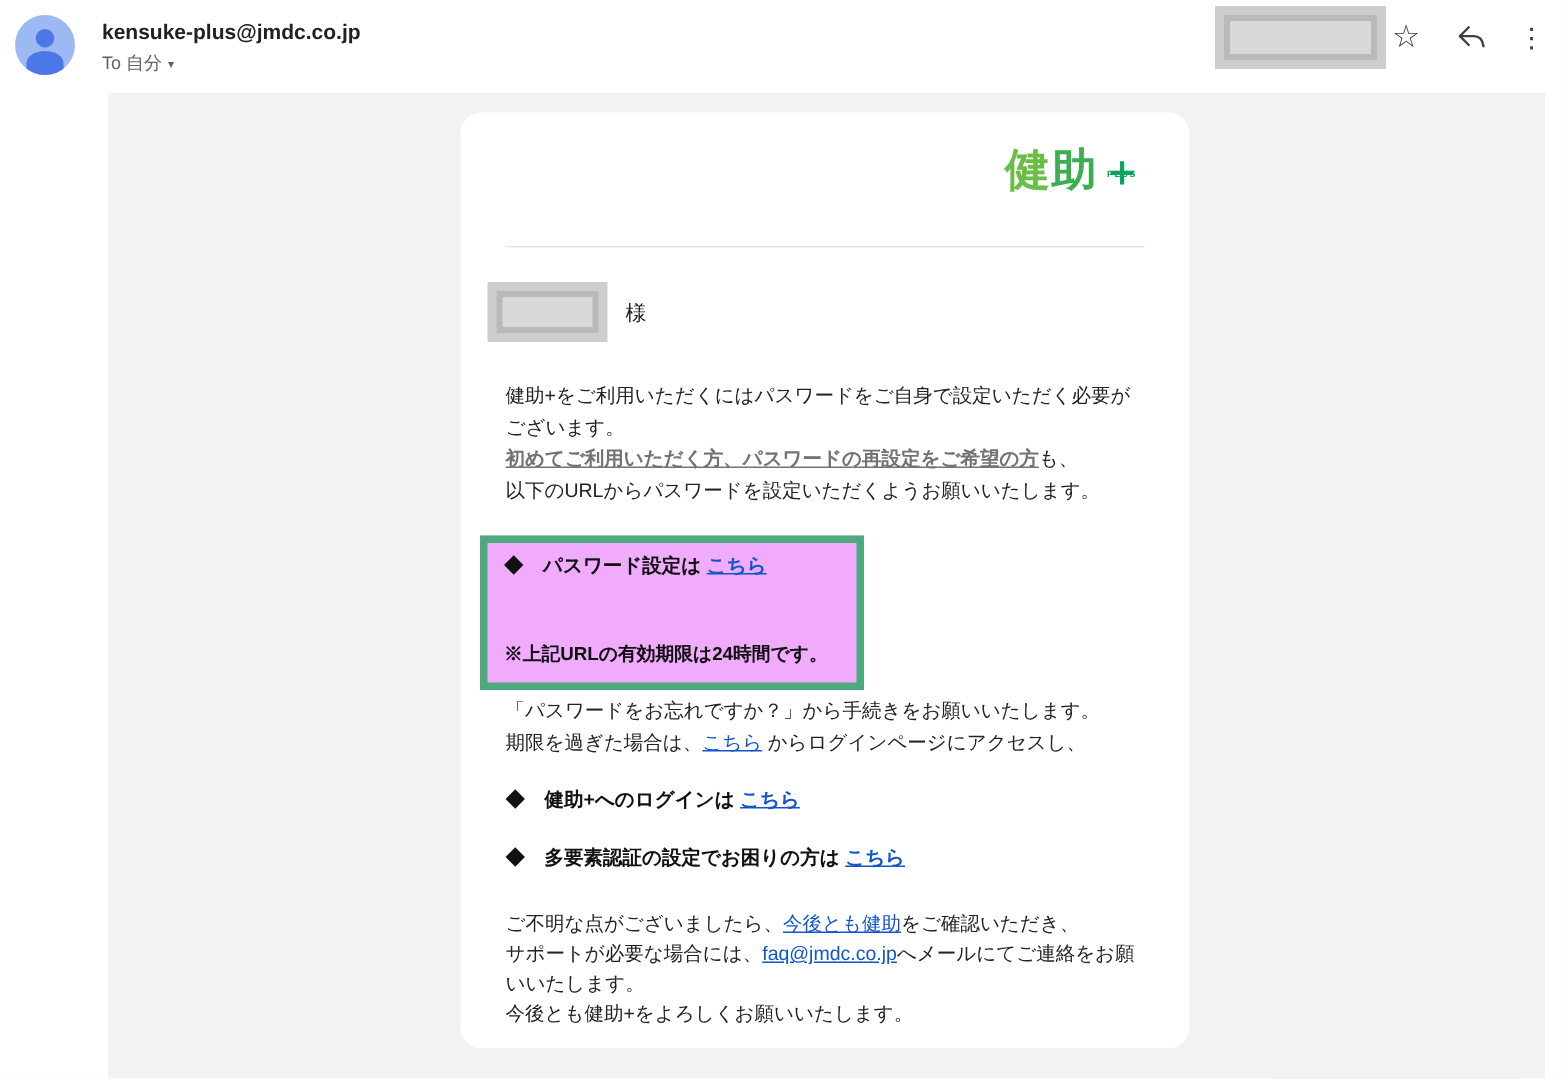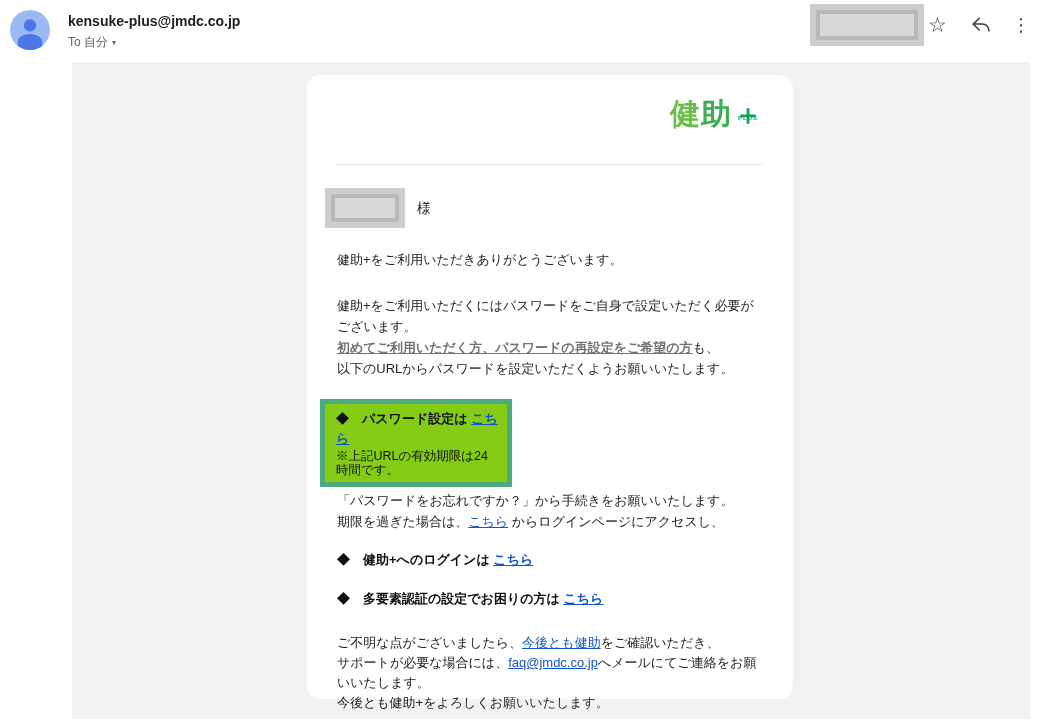--- a/index.html
+++ b/index.html
@@ -45,24 +45,24 @@
 
   .greeting { margin-top:23px; margin-left:-12px; display:flex; align-items:center; }
   .redacted-name { width:80px; height:40px; }
   .honorific { margin-left:12px; font-size:14px; color:#222; }
 
   .para { margin-top:21px; }
   .para2 { margin-top:25px; }
   .b-u { font-weight:bold; text-decoration:underline; color:#737373; }
   a.lnk { color:#1155cc; text-decoration:underline; cursor:pointer; }
 
-  .hl-box { margin-top:20px; margin-left:-17px; width:192px; border:5px solid #4caa7e;
-            background:#84cc16; padding:5px 8px 5px 11px; }
+  .hl-box { margin-top:20px; margin-left:-17px; width:256px; border:5px solid #4caa7e;
+            background:#f0abfc; padding:5px 8px 5px 11px; }
   .hl-line1 { font-weight:bold; font-size:13px; line-height:20px; color:#111; }
-  .hl-line2 { font-weight:normal; font-size:12.5px; line-height:14px; color:#111; }
+  .hl-line2 { font-weight:bold; font-size:12.5px; line-height:27px; color:#111;margin-top:36px; }
 
   .expiry { margin-top:3px; }
   .bullet { margin-top:17px; font-weight:bold; color:#111; }
   .bullet a.lnk { font-weight:bold; }
   .bullet + .bullet { margin-top:18px; }
 
   .footer { margin-top:24px; line-height:20px; }
 </style>
 </head>
 <body>
@@ -108,21 +108,20 @@
       <hr class="divider">
 
       <div class="greeting">
         <div class="redacted redacted-name">
             <div class="inner"></div>
           </div>
         <span class="honorific">様</span>
       </div>
 
       <div class="para">
-        <div>健助+をご利用いただきありがとうございます。</div>
       </div>
 
       <div class="para2">
         <div>健助+をご利用いただくにはパスワードをご自身で設定いただく必要がございます。</div>
         <div><span class="b-u">初めてご利用いただく方、パスワードの再設定をご希望の方</span><span>も、</span></div>
         <div>以下のURLからパスワードを設定いただくようお願いいたします。</div>
       </div>
 
       <div class="hl-box">
         <div class="hl-line1"><span>◆　パスワード設定は </span><a class="lnk">こちら</a></div>

